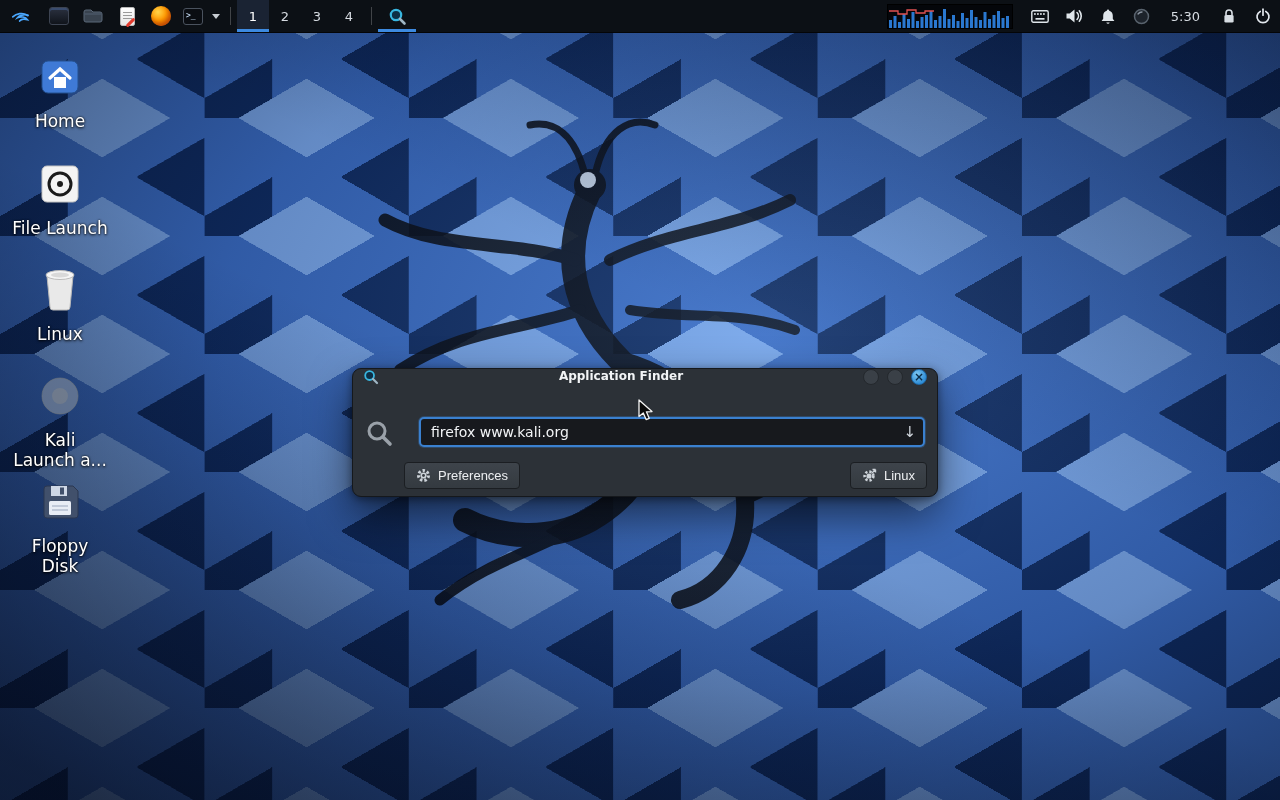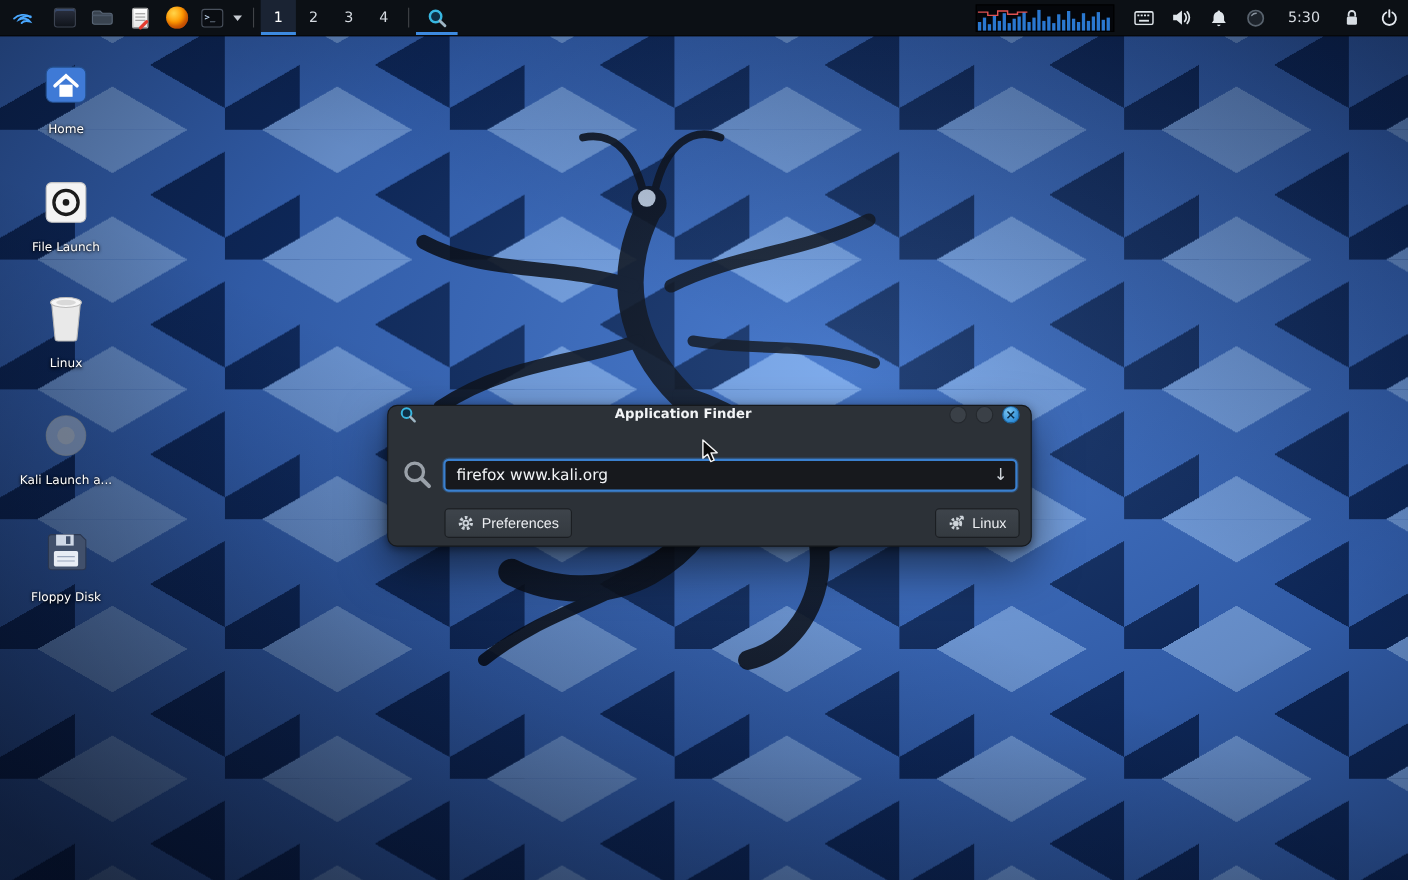--- a/index.html
+++ b/index.html
@@ -57,34 +57,34 @@
     background:radial-gradient(circle at 35% 30%,#ffd54a 0%,#ff9800 45%,#e8590c 100%);
     box-shadow:inset -2px -3px 4px rgba(150,40,0,.55);}
   .ico-term{width:20px;height:17px;border-radius:3px;background:#0a0d12;border:1px solid #4a525e;
     display:flex;align-items:center;justify-content:flex-start;padding-left:2px;}
   .term-glyph{font-family:"DejaVu Sans Mono",monospace;font-size:8px;color:#cfe6ff;line-height:1;}
 
   
   .desktop-icons{position:absolute;left:12px;top:0;width:96px;z-index:2;}
   .dicon{position:absolute;left:0;width:96px;text-align:center;}
   .dicon-art{height:48px;display:flex;align-items:center;justify-content:center;}
-  .dicon-label{margin-top:10px;color:#fff;font-size:11px;
+  .dicon-label{margin-top:10px;color:#fff;font-size:17px;
     text-shadow:0 1px 3px rgba(0,0,0,.95),0 0 2px rgba(0,0,0,.8);}
 
   
   .finder{position:absolute;left:352px;top:368px;width:586px;height:129px;z-index:5;
     background:#2c3137;border:1px solid #15181c;border-radius:9px;
     box-shadow:0 18px 42px rgba(0,0,0,.55),0 2px 8px rgba(0,0,0,.45);}
   .titlebar{height:34px;display:flex;gap:8px;padding:0 10px;}
   .finder-title{flex:1;text-align:center;font-size:12px;font-weight:bold;color:#f2f4f6;}
   .winbtn{width:16px;height:16px;border-radius:50%;display:flex;align-items:center;justify-content:center;flex:0 0 auto;}
   .winbtn.plain{background:#3a4047;border:1px solid #24282d;}
   .winbtn.close{background:radial-gradient(circle at 35% 30%,#7cc7f2,#2f8dd6 72%);
     color:#0b2d49;font-size:12px;font-weight:bold;line-height:1;border:1px solid #1f6aa8;}
-  .search-row{display:flex;align-items:flex-start;gap:10px;padding:14px 12px 0 12px;}
+  .search-row{display:flex;align-items:flex-end;gap:26px;padding:14px 12px 0 12px;}
   .entry{position:relative;flex:1;}
   .entry input{width:100%;height:30px;background:#17191d;border:2px solid #3a80cf;border-radius:5px;
     color:#f2f4f6;font-size:14px;font-family:inherit;padding:0 30px 0 10px;outline:none;
     box-shadow:0 0 0 1px rgba(58,128,207,.30);}
   .entry .drop{position:absolute;right:9px;top:50%;transform:translateY(-50%);
     color:#cfd5db;font-size:15px;line-height:1;}
   .btn-row{display:flex;justify-content:space-between;padding:15px 10px 0 10px;}
   .gtk-btn{display:flex;align-items:center;gap:7px;height:27px;padding:0 11px;
     background:linear-gradient(#3e444b,#343a40);border:1px solid #1b1e22;border-radius:4px;
     color:#eceef1;font-size:13px;margin-left:41px;}

